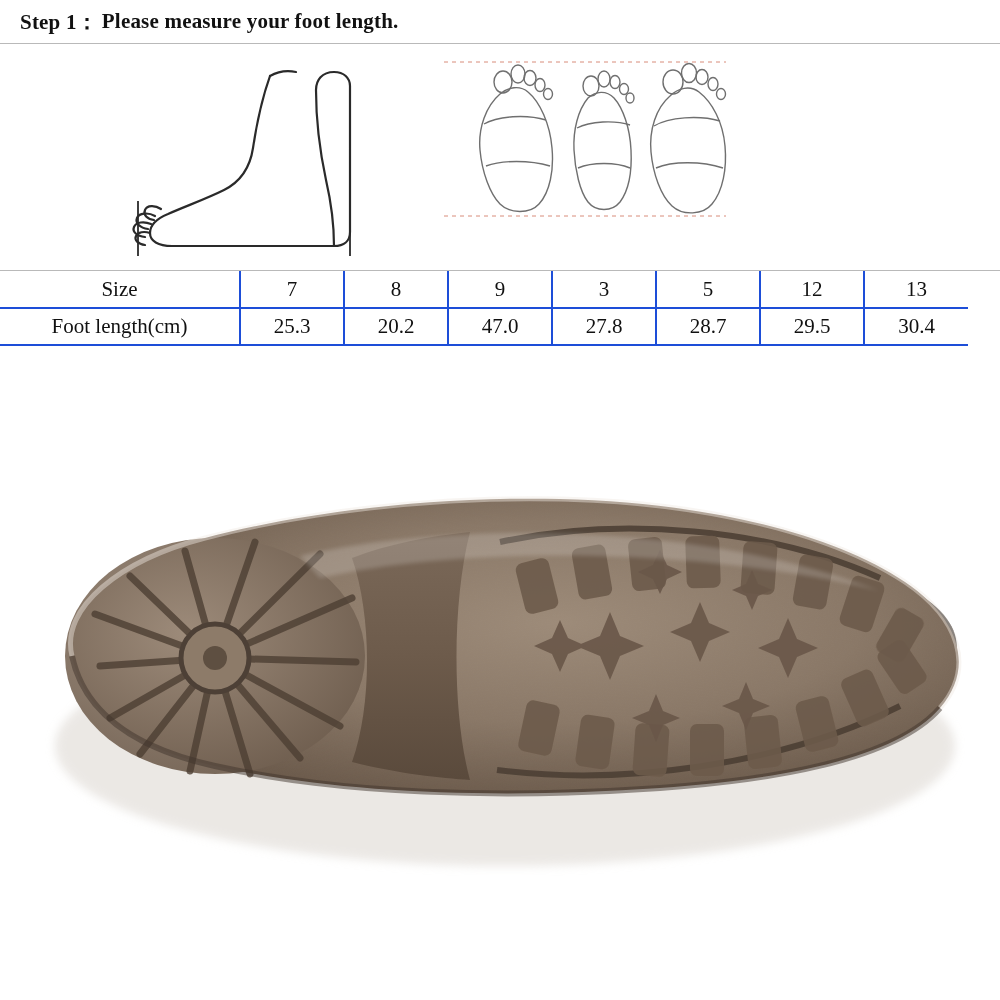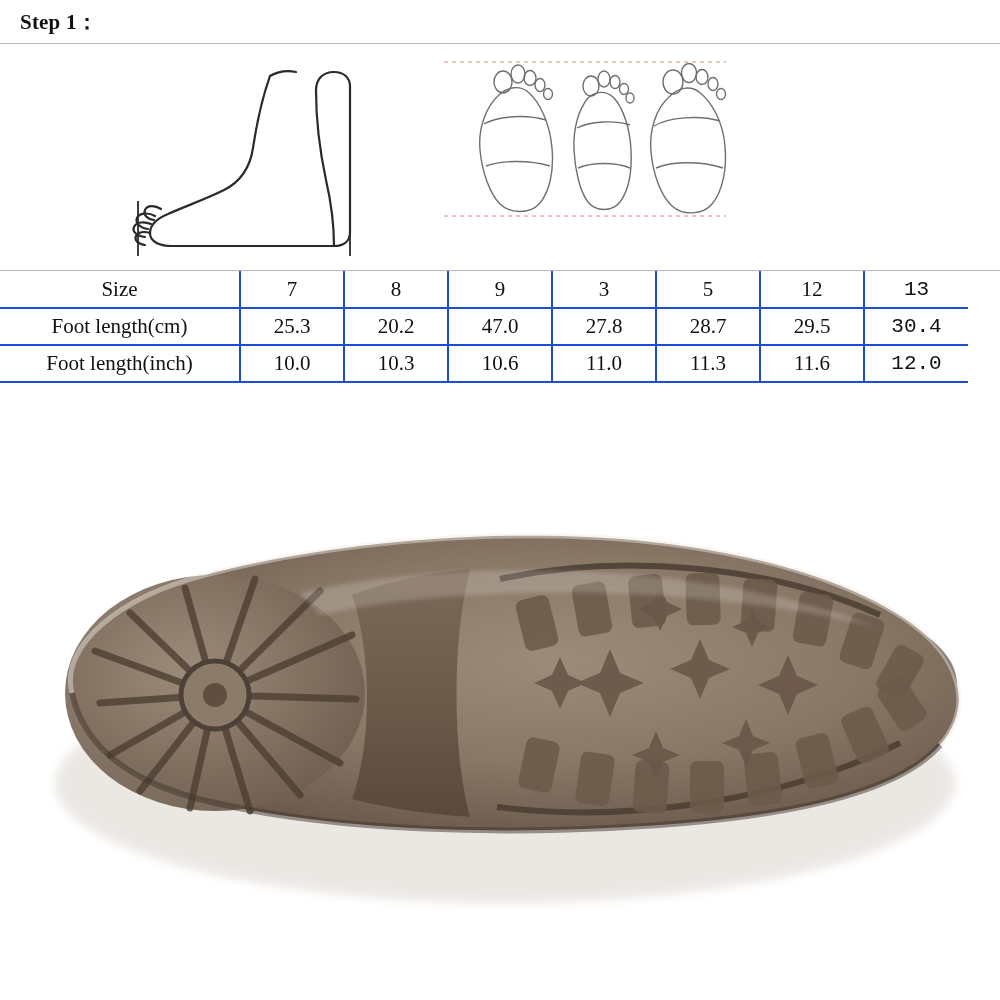--- a/index.html
+++ b/index.html
@@ -63,21 +63,21 @@
     font-size: 21px;
     color: #111111;
     font-family: "Liberation Serif", serif;
     padding: 0 2px;
   }
   table.size-table td.rowhead {
     width: 240px;
     font-size: 21px;
   }
   table.size-table tr td:first-child { border-left: none; }
-  table.size-table tr td:last-child { border-right: none; font-family: Liberation Mono, monospace; }
+  table.size-table tr td:last-child { border-right: none; }
   table.size-table tr:first-child td { border-top: none; }
 
   
   .photo {
     position: relative;
     width: 1000px;
     height: 537px;
     background: #ffffff;
     overflow: hidden;
   }
@@ -87,20 +87,21 @@
     width: 1000px; height: 537px;
   }
 </style>
 </head>
 <body>
 
 <div id="page">
 
   <div class="step-header">
     <span class="step-label">Step 1：</span>
+    <span>Please measure your foot length.</span>
   </div>
 
   <div class="illustration">
 
     <svg class="illo-left" viewBox="0 0 300 200">
       <g fill="none" stroke="#2a2a2a" stroke-width="2.2" stroke-linecap="round" stroke-linejoin="round">
 
         <path d="M150 20 C140 48 136 72 133 92 C130 112 120 126 104 134 C86 143 66 150 48 158 C36 163 30 170 30 177 C30 185 38 190 52 190 L214 190 C224 190 230 185 230 176 L230 30"></path>
 
         <path d="M230 30 C230 22 224 16 214 16 C202 16 196 24 196 34 C196 60 200 96 206 124 C212 150 214 168 214 190"></path>
@@ -175,30 +176,20 @@
       </tr>
       <tr>
         <td class="rowhead">Foot length(cm)</td>
         <td>25.3</td>
         <td>20.2</td>
         <td>47.0</td>
         <td>27.8</td>
         <td>28.7</td>
         <td>29.5</td>
         <td>30.4</td>
-      </tr>
-      <tr>
-        <td class="rowhead">Foot length(inch)</td>
-        <td>10.0</td>
-        <td>10.3</td>
-        <td>10.6</td>
-        <td>11.0</td>
-        <td>11.3</td>
-        <td>11.6</td>
-        <td>12.0</td>
       </tr>
     </tbody>
   </table>
 
   <div class="photo">
     <svg class="photo-inner" viewBox="0 0 1000 537">
       <defs>
         <radialGradient id="gTread" cx="55%" cy="42%" r="62%">
           <stop offset="0%" stop-color="#9d8b79"></stop>
           <stop offset="55%" stop-color="#8a7867"></stop>

